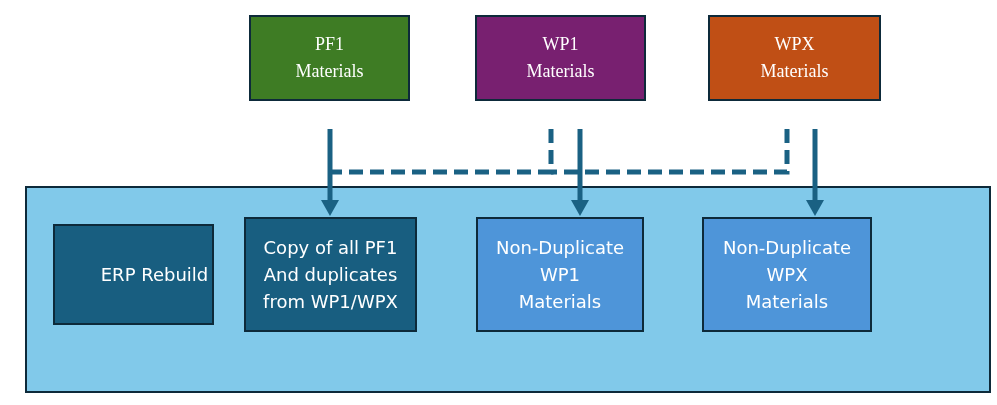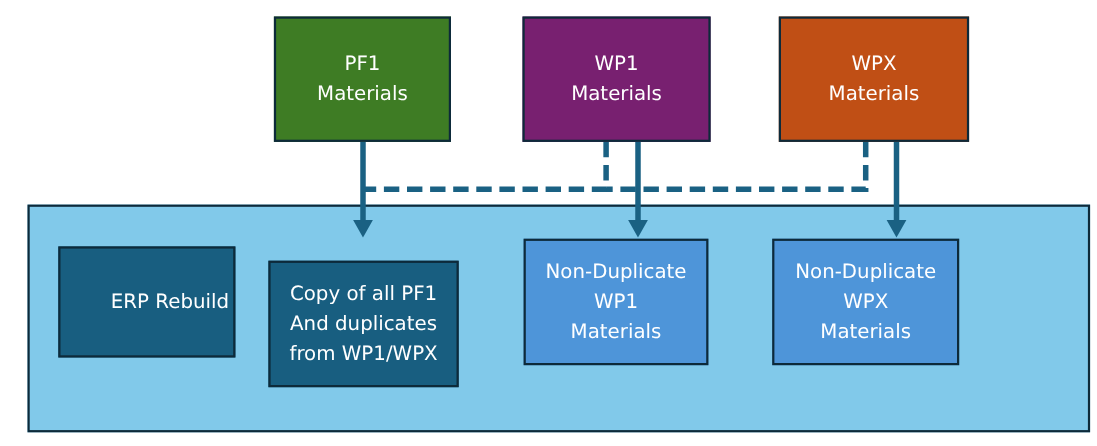--- a/index.html
+++ b/index.html
@@ -1,18 +1,18 @@
 <!DOCTYPE html>
 <html><head>
 <meta charset="utf-8">
 <style>
   html, body { margin:0; padding:0; background:#ffffff; }
   body { width:997px; height:405px; position:relative; overflow:hidden; font-family:"DejaVu Sans", sans-serif; }
   .box { position:absolute; box-sizing:border-box; border:2px solid #0d2a3a; color:#ffffff; display:flex; align-items:center; justify-content:center; text-align:center; font-size:18px; line-height:27px; white-space:pre-line; }
-  .src { top:15px; height:114px; width:161px; }
+  .src { top:15px; height:86px; width:161px;font-family:Liberation Serif, serif; }
   #container { position:absolute; left:25px; top:186px; width:966px; height:207px; box-sizing:border-box; border:2px solid #0d2a3a; background:#81c9ea; }
   svg { position:absolute; left:0; top:0; }
 </style>
 </head>
 <body>
 
 <div id="container"></div>
 
 <div class="box src" style="left:249px; background:#3e7c24;">
   <span>PF1
@@ -23,21 +23,21 @@
 Materials</span>
 </div>
 <div class="box src" style="left:708px; width:173px; background:#c04f15;">
   <span>WPX
 Materials</span>
 </div>
 
 <div class="box" style="left:53px; top:224px; width:161px; height:101px; background:#185e80;padding-left:42px;">
   <span>ERP Rebuild</span>
 </div>
-<div class="box" style="left:244px; top:217px; width:173px; height:115px; background:#185e80;margin-top:20px;">
+<div class="box" style="left:244px; top:217px; width:173px; height:115px; background:#185e80;">
   <span>Copy of all PF1
 And duplicates
 from WP1/WPX</span>
 </div>
 <div class="box" style="left:476px; top:217px; width:168px; height:115px; background:#4e95d9;">
   <span>Non-Duplicate
 WP1
 Materials</span>
 </div>
 <div class="box" style="left:702px; top:217px; width:170px; height:115px; background:#4e95d9;">

